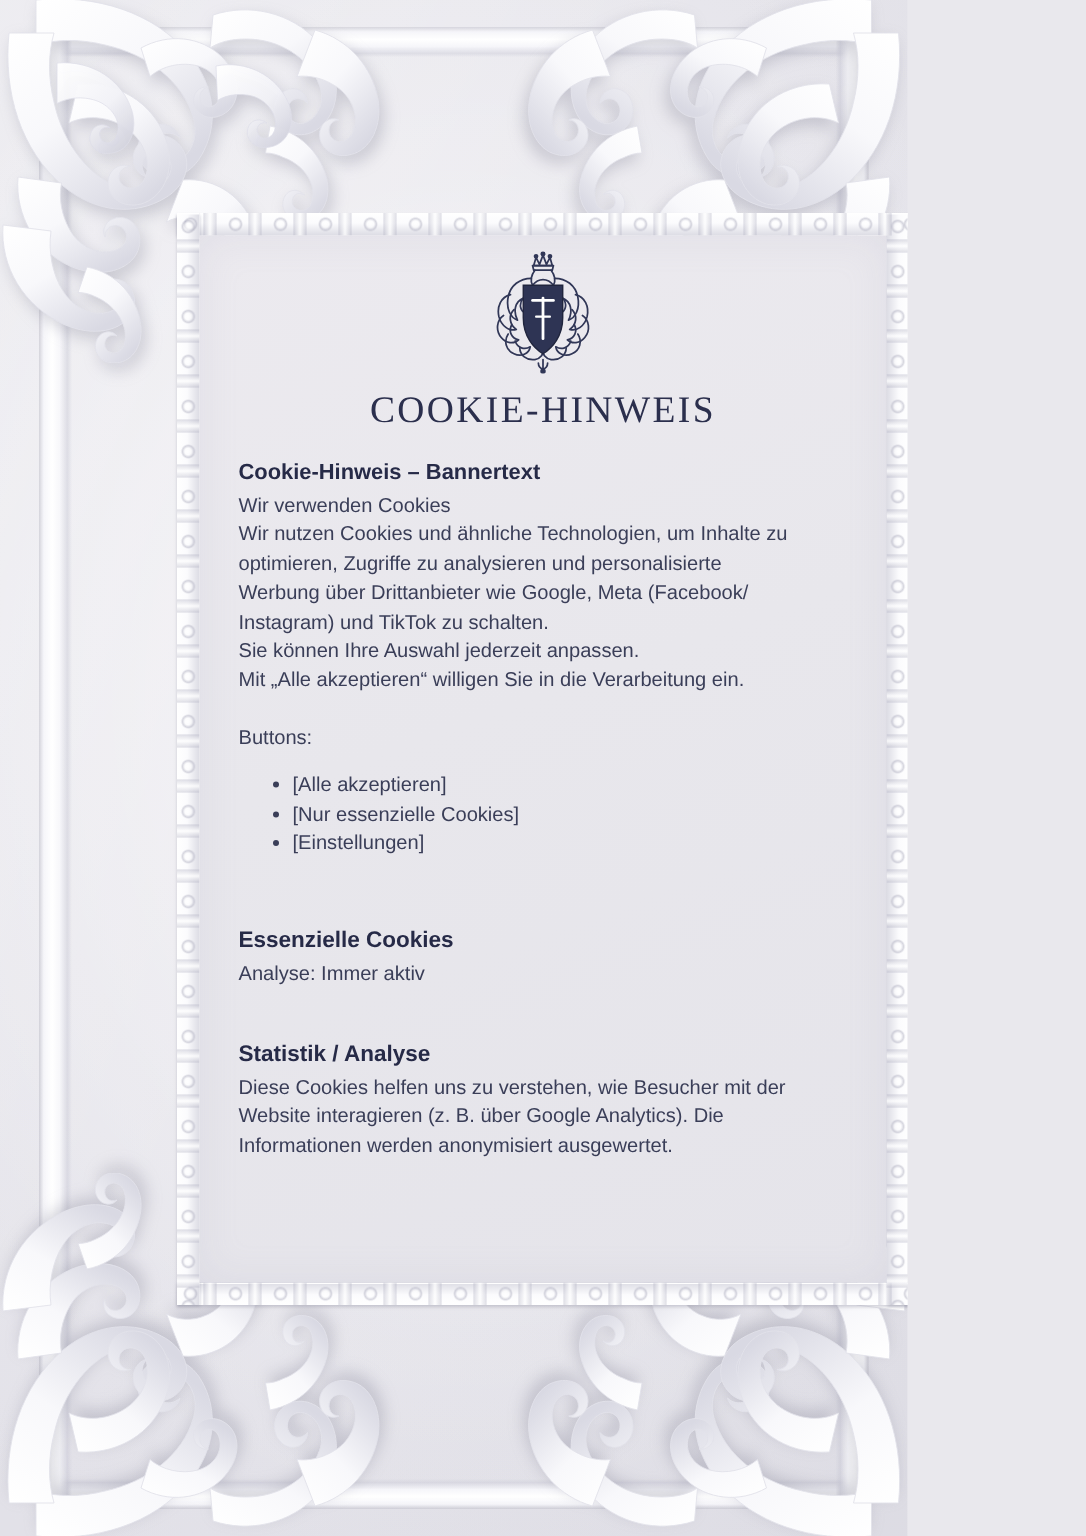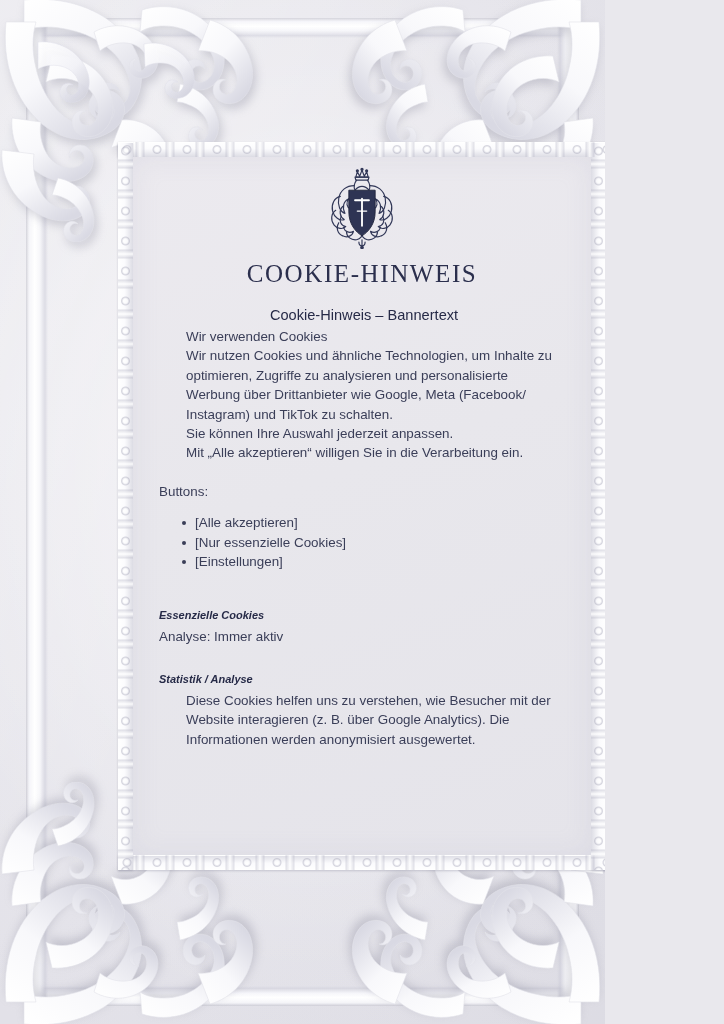--- a/index.html
+++ b/index.html
@@ -194,36 +194,34 @@
     position: absolute;
     left: 26px;
     right: 22px;
     top: 148px;
     color: #3a3e58;
     font-size: 13.4px;
     line-height: 19.4px;
   }
   .h-sub {
     font-size: 14.6px;
-    font-weight: normal;
-    color: #262a47;
-    margin: 0 0 2px 0;
-    line-height: 20px;
-    text-align: center;
-  }
-  .h-sec {
-    font-size: 11px;
     font-weight: bold;
     color: #262a47;
     margin: 0 0 2px 0;
     line-height: 20px;
-    font-style: italic;
+  }
+  .h-sec {
+    font-size: 15px;
+    font-weight: bold;
+    color: #262a47;
+    margin: 12px 0 2px 0;
+    line-height: 20px;
   }
   .para { margin: 0; }
-  .para .ln { display: block; margin-left: 27px; }
+  .para .ln { display: block; }
   .gap-lg { height: 19px; }
   .gap-sec { height: 22px; }
 
   .btn-label { margin: 0; }
   ul.btn-list {
     margin: 12px;
     padding: 0 0 0 24px;
     list-style: none;
   }
   ul.btn-list li {

